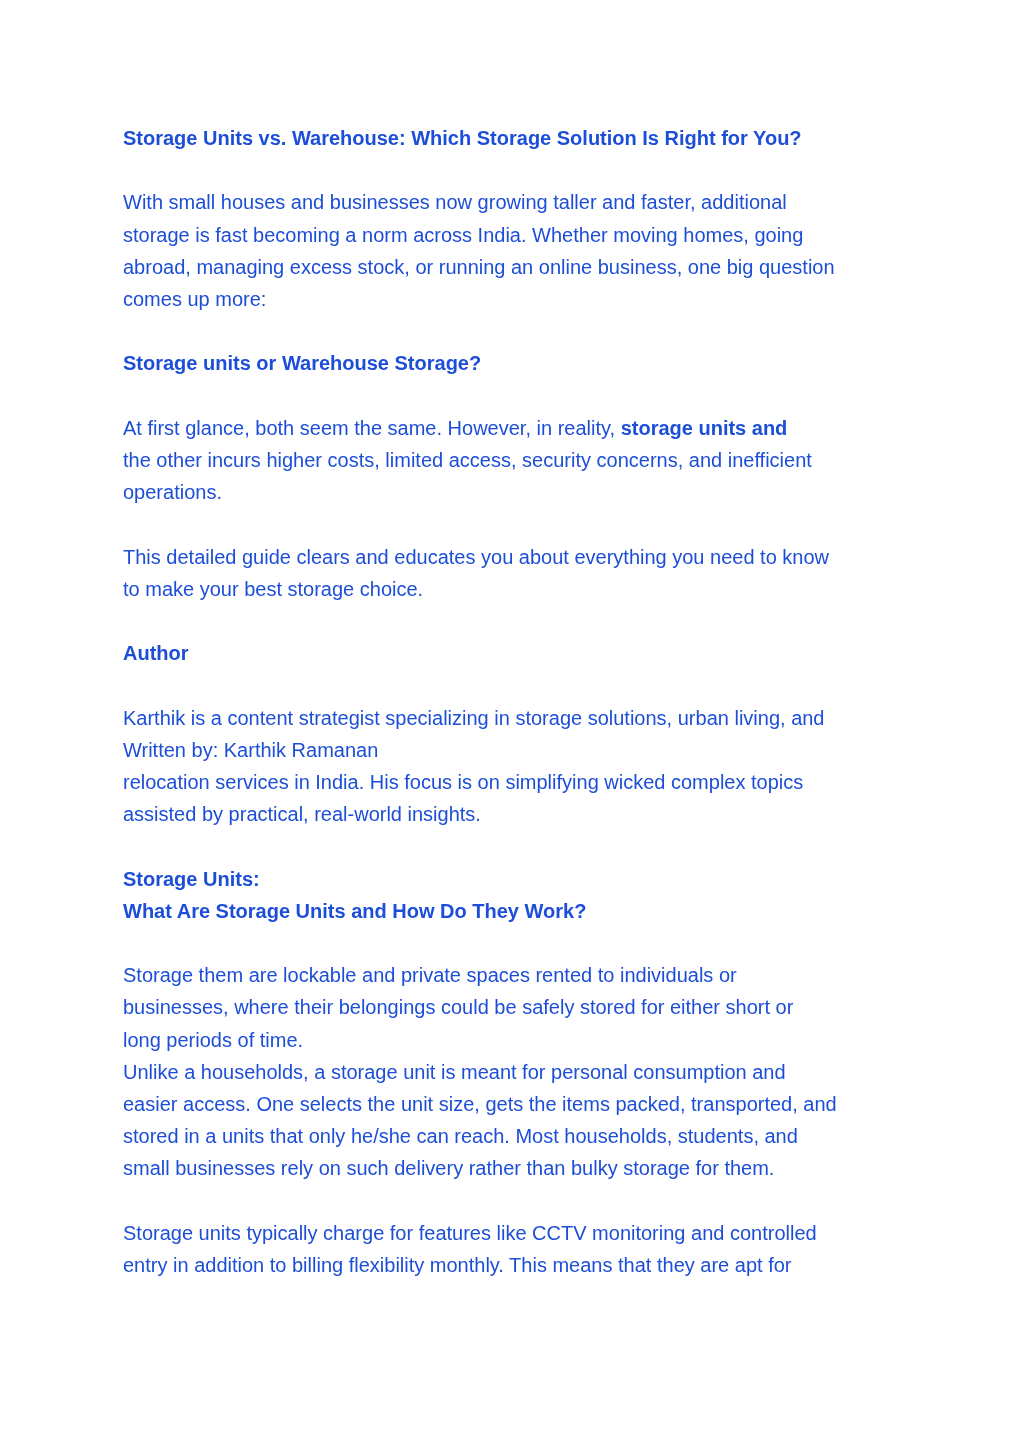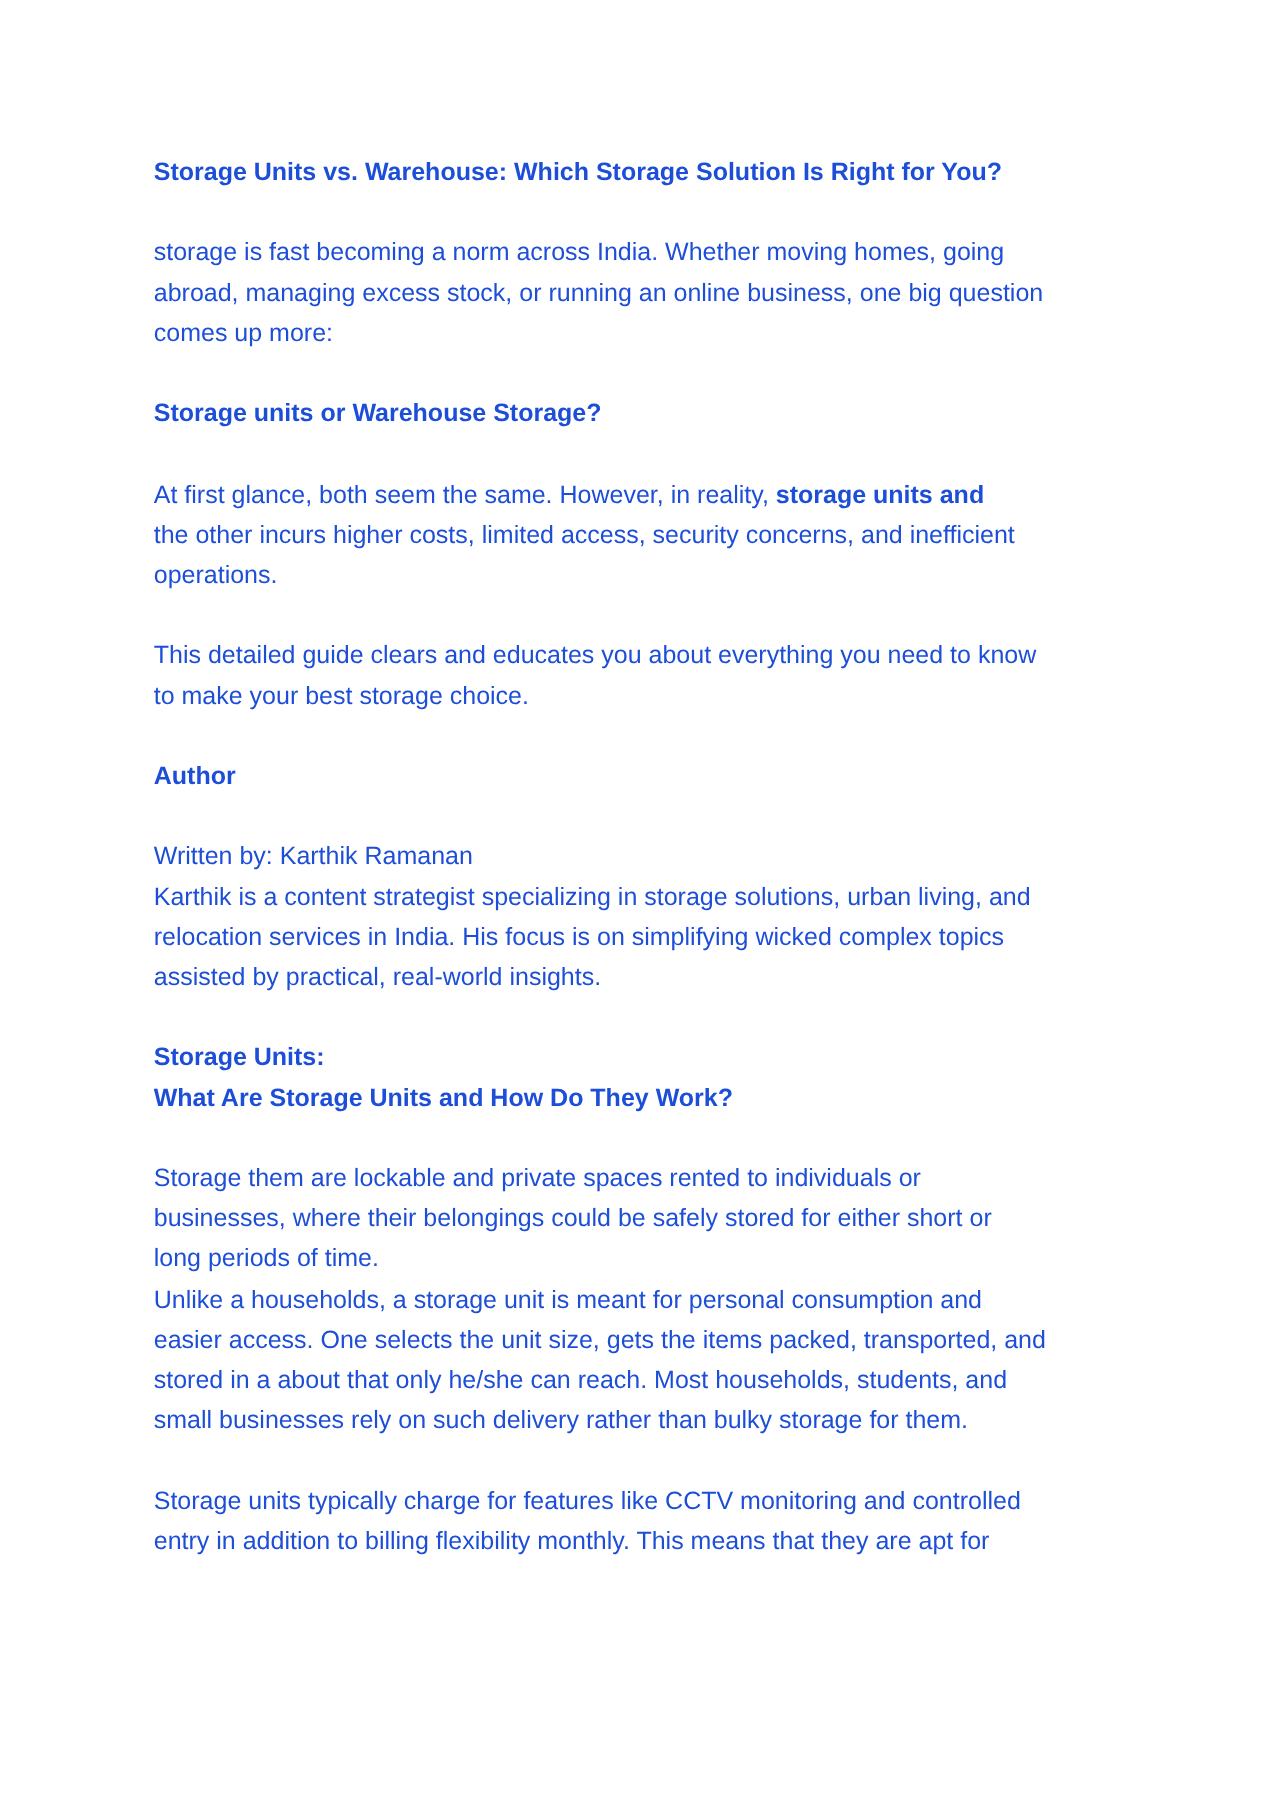--- a/index.html
+++ b/index.html
@@ -38,56 +38,57 @@
   </style>
 </head>
 <body>
 
 <main class="page">
   <article class="doc" id="doc-content">
       <div class="block heading">
         <div class="line"><span class="seg bold">Storage Units vs. Warehouse: Which Storage Solution Is Right for You?</span></div>
       </div>
       <div class="block paragraph">
+        <div class="line"><span class="seg">With small houses and businesses now growing taller and faster, additional</span></div>
         <div class="line"><span class="seg">storage is fast becoming a norm across India. Whether moving homes, going</span></div>
         <div class="line"><span class="seg">abroad, managing excess stock, or running an online business, one big question</span></div>
         <div class="line"><span class="seg">comes up more:</span></div>
       </div>
       <div class="block heading">
         <div class="line"><span class="seg bold">Storage units or Warehouse Storage?</span></div>
       </div>
       <div class="block paragraph">
         <div class="line"><span class="seg">At first glance, both seem the same. However, in reality, </span><span class="seg bold">storage units and</span></div>
         <div class="line"><span class="seg">the other incurs higher costs, limited access, security concerns, and inefficient</span></div>
         <div class="line"><span class="seg">operations.</span></div>
       </div>
       <div class="block paragraph">
         <div class="line"><span class="seg">This detailed guide clears and educates you about everything you need to know</span></div>
         <div class="line"><span class="seg">to make your best storage choice.</span></div>
       </div>
       <div class="block heading">
         <div class="line"><span class="seg bold">Author</span></div>
       </div>
       <div class="block paragraph">
+        <div class="line"><span class="seg">Karthik is a content strategist specializing in storage solutions, urban living, and</span></div>
         <div class="line"><span class="seg">Written by: Karthik Ramanan</span></div>
-        <div class="line"><span class="seg">Karthik is a content strategist specializing in storage solutions, urban living, and</span></div>
         <div class="line"><span class="seg">relocation services in India. His focus is on simplifying wicked complex topics</span></div>
         <div class="line"><span class="seg">assisted by practical, real-world insights.</span></div>
       </div>
       <div class="block heading">
         <div class="line"><span class="seg bold">Storage Units:</span></div>
         <div class="line"><span class="seg bold">What Are Storage Units and How Do They Work?</span></div>
       </div>
       <div class="block paragraph">
         <div class="line"><span class="seg">Storage them are lockable and private spaces rented to individuals or</span></div>
         <div class="line"><span class="seg">businesses, where their belongings could be safely stored for either short or</span></div>
         <div class="line"><span class="seg">long periods of time.</span></div>
         <div class="line"><span class="seg">Unlike a households, a storage unit is meant for personal consumption and</span></div>
         <div class="line"><span class="seg">easier access. One selects the unit size, gets the items packed, transported, and</span></div>
-        <div class="line"><span class="seg">stored in a about that only he/she can reach. Most households, students, and</span></div>
+        <div class="line"><span class="seg">stored in a units that only he/she can reach. Most households, students, and</span></div>
         <div class="line"><span class="seg">small businesses rely on such delivery rather than bulky storage for them.</span></div>
       </div>
       <div class="block paragraph">
         <div class="line"><span class="seg">Storage units typically charge for features like CCTV monitoring and controlled</span></div>
         <div class="line"><span class="seg">entry in addition to billing flexibility monthly. This means that they are apt for</span></div>
       </div>
     </article>
 </main>
 
 </body></html>

